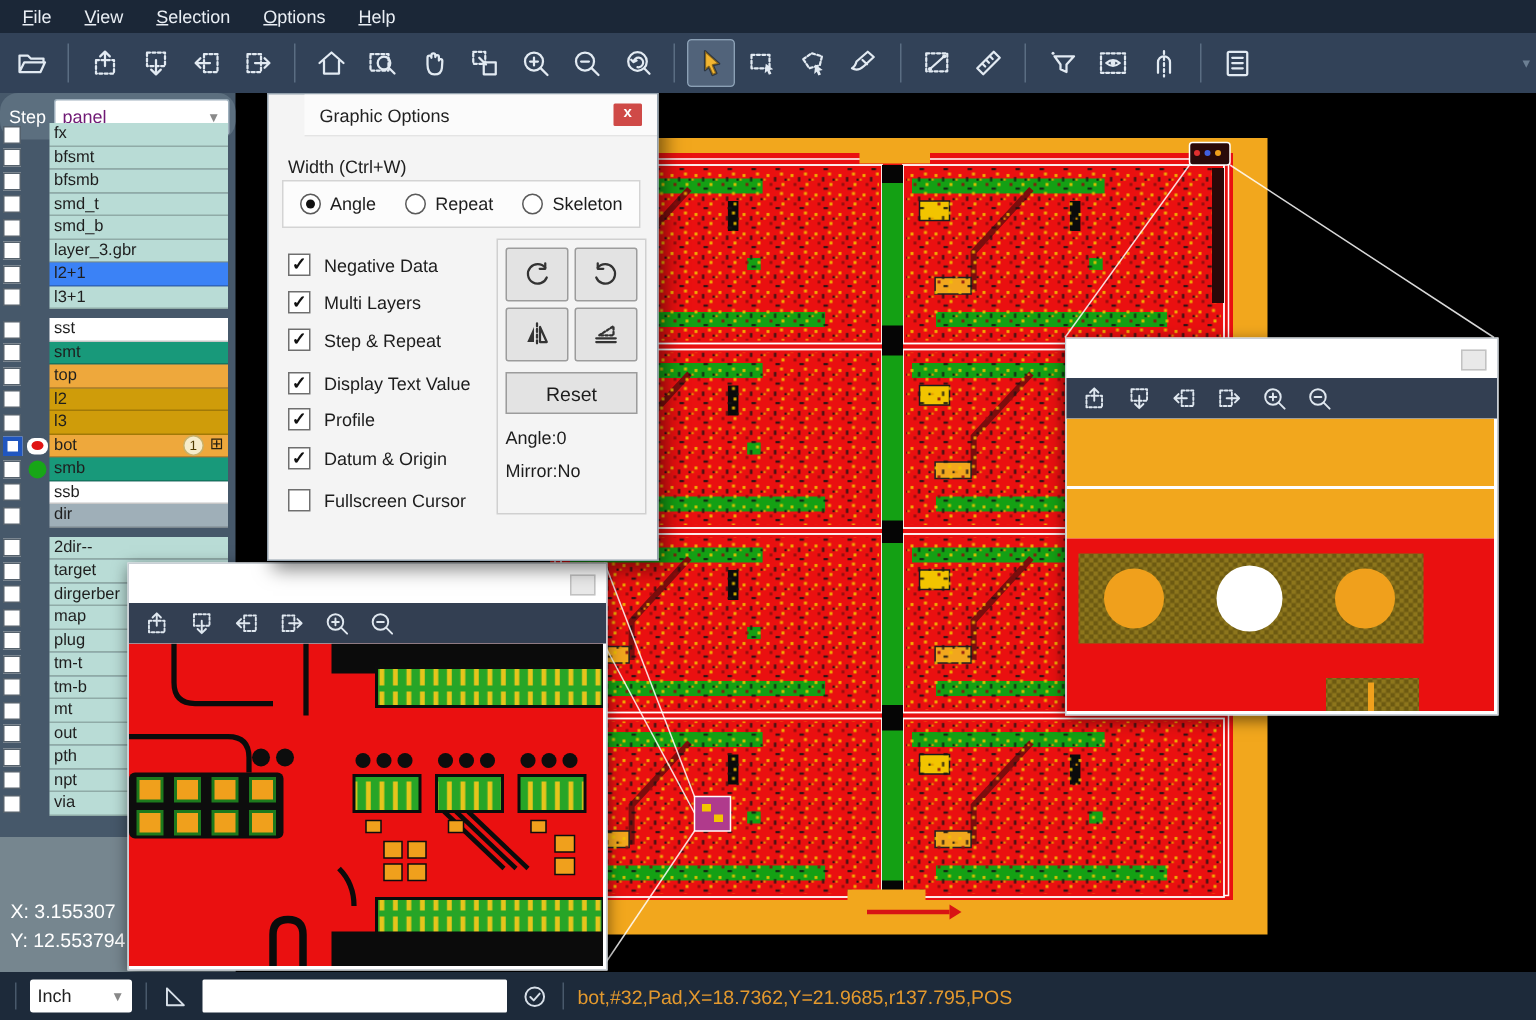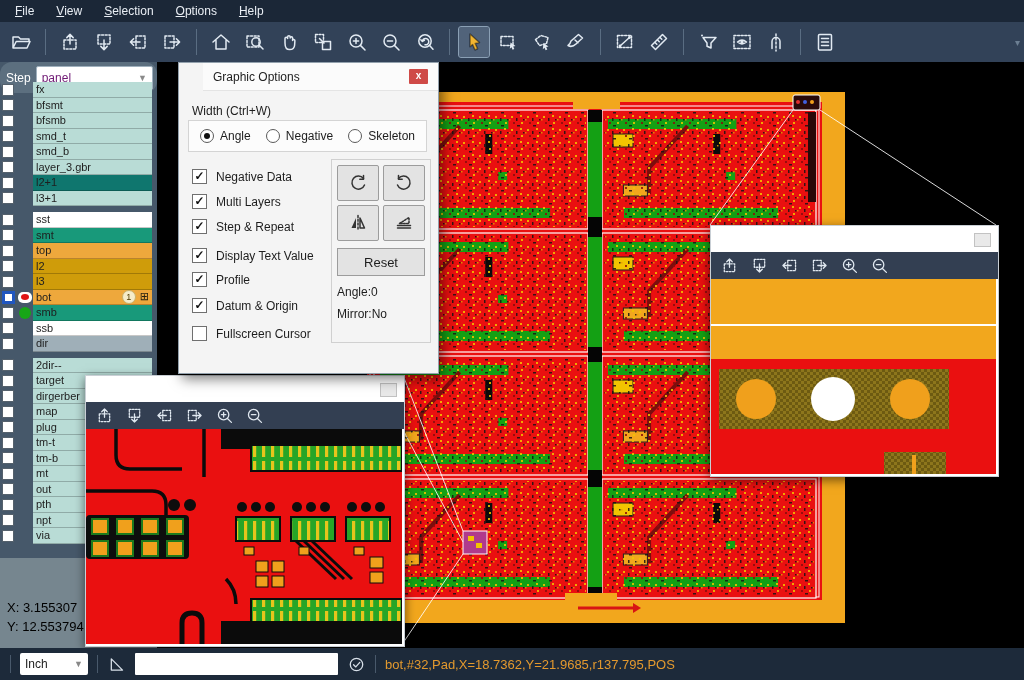--- a/index.html
+++ b/index.html
@@ -35,21 +35,21 @@
   .ind-cell{width:17px;display:flex;justify-content:center;align-items:center;flex:none;}
   .pill{width:14px;height:11px;background:#fff;border-radius:5px;display:flex;align-items:center;justify-content:center;}
   .dot-red{width:8px;height:6px;border-radius:50%;background:#e01414;}
   .dot-green{width:12px;height:12px;border-radius:50%;background:#17a617;}
   .lbl{flex:1;height:100%;display:flex;align-items:center;padding-left:3px;margin-right:5px;
        font-size:11px;color:#1e1e1e;border-bottom:1px solid rgba(0,0,0,.22);box-sizing:border-box;}
   .badge{margin-left:auto;width:12px;height:12px;border-radius:50%;background:#f6ecca;border:1px solid #c9b068;
          font-size:9px;color:#4f3a00;display:flex;align-items:center;justify-content:center;}
   .gridic{font-size:11px;color:#262011;margin:0 3px 0 4px;line-height:1;}
   .gsep{height:6px;}
-  .coords{position:absolute;left:0;right:0;bottom:0;top:496px;background:#76868f;color:#000000;font-size:13px;text-align:right;}
+  .coords{position:absolute;left:0;right:0;bottom:0;top:496px;background:#76868f;color:#ffffff;font-size:13px;text-align:right;}
   .coords .cx{position:absolute;left:7px;top:42px;}
   .coords .cy{position:absolute;left:7px;top:61px;}
   
   .canvas{position:absolute;left:157px;top:62px;width:867px;height:586px;background:#000;z-index:1;}
   
   .window{position:absolute;background:#fff;border:1px solid #c9cfd5;box-shadow:0 3px 10px rgba(0,0,0,.55);}
   .wtitle{height:26px;background:#fff;position:relative;}
   .wbtn{position:absolute;right:7px;top:7px;width:15px;height:12px;background:#e9e9e9;border:1px solid #c2c2c2;}
   .wtools{height:27px;background:#333f52;display:flex;align-items:center;gap:11px;padding-left:9px;}
   .wtools .wic{color:#dfe7ef;display:flex;}
@@ -354,21 +354,21 @@
           <div class="ind-cell"></div>
           <div class="lbl" style="background: rgb(185, 220, 214);">
             <span>layer_3.gbr</span>
           </div>
         </div>
         <div class="lrow">
           <div class="cb-cell">
             <div class="cb"></div>
           </div>
           <div class="ind-cell"></div>
-          <div class="lbl" style="background: #0f766e;">
+          <div class="lbl" style="background: #3b82f6;">
             <span>l2+1</span>
           </div>
         </div>
         <div class="lrow">
           <div class="cb-cell">
             <div class="cb"></div>
           </div>
           <div class="ind-cell"></div>
           <div class="lbl" style="background: rgb(185, 220, 214);">
             <span>l3+1</span>
@@ -889,21 +889,21 @@
       <div class="dclose">x</div>
     </div>
     <div class="dwidth">Width (Ctrl+W)</div>
     <div class="radiobox" id="radiobox">
         <div class="radio">
           <div class="rdot sel"></div>
           <span>Angle</span>
         </div>
         <div class="radio">
           <div class="rdot"></div>
-          <span>Negative</span>
+          <span>Repeat</span>
         </div>
         <div class="radio">
           <div class="rdot"></div>
           <span>Skeleton</span>
         </div>
       </div>
     <div id="dchecks">
         <div class="dcheck" style="top: 106px;">
           <div class="dcb">✓</div>
           <span>Negative Data</span>

